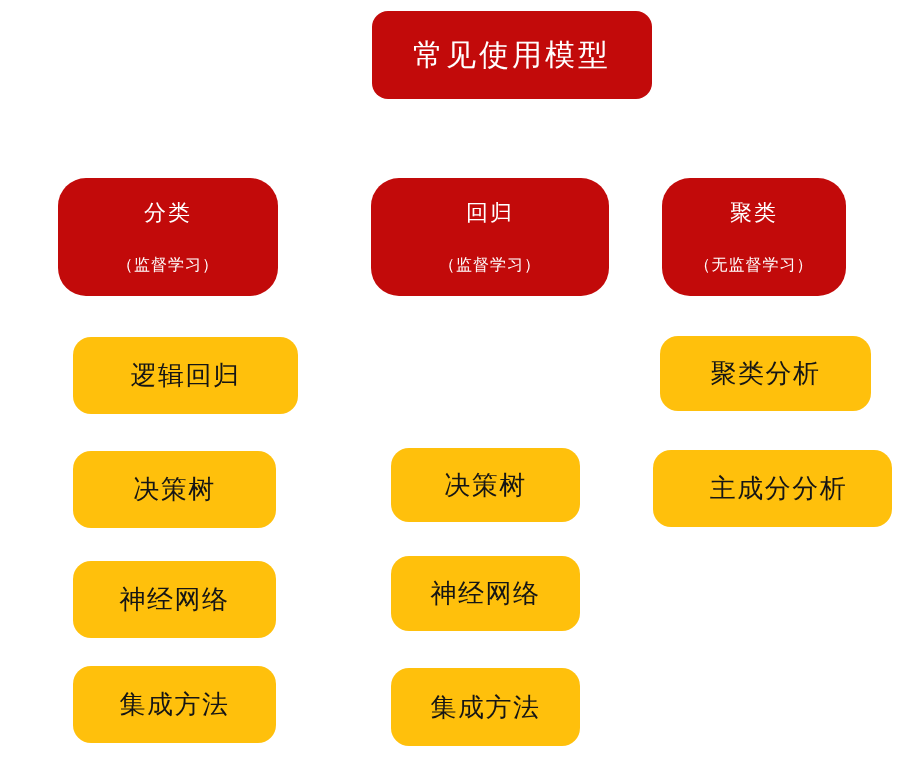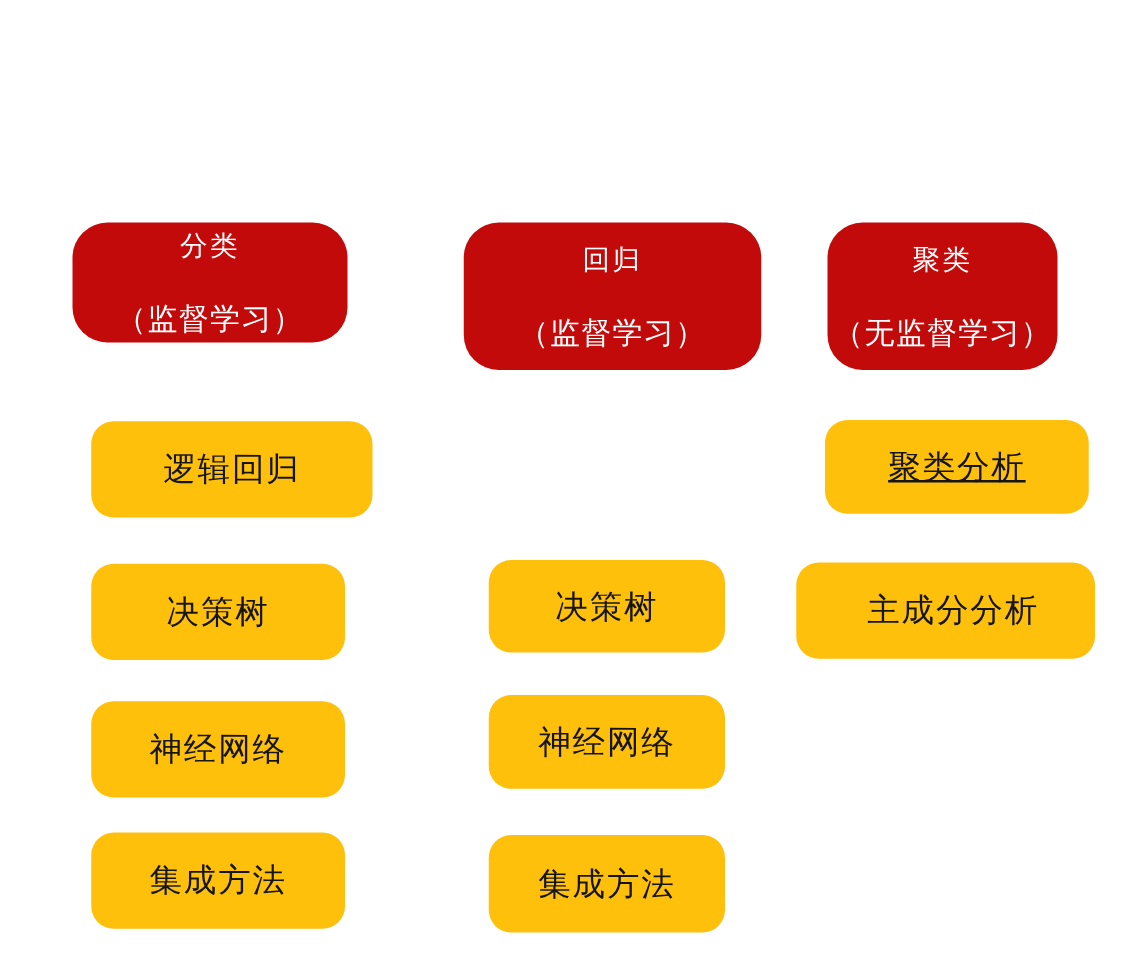--- a/index.html
+++ b/index.html
@@ -43,35 +43,38 @@
   }
   .header-box {
     border-radius: 28px;
     gap: 27px;
   }
   .header-box .line1 {
     font-size: 22px;
     letter-spacing: 2px;
   }
   .header-box .line2 {
-    font-size: 24px;
+    font-size: 16px;
     letter-spacing: 1px;
   }
   .yellow .label {
     font-size: 26px;
     letter-spacing: 1.5px;
   }
 </style>
 </head>
 <body>
 
 <div class="canvas">
 
+  <div class="box red title-box" style="left:372px; top:11px; width:280px; height:88px;">
+    <span class="line1">常见使用模型</span>
+  </div>
 
-  <div class="box red header-box" style="left:58px; top:178px; width:220px; height:96px;">
+  <div class="box red header-box" style="left:58px; top:178px; width:220px; height:118px;">
     <span class="line1">分类</span>
     <span class="line2">（监督学习）</span>
   </div>
 
   <div class="box red header-box" style="left:371px; top:178px; width:238px; height:118px;">
     <span class="line1">回归</span>
     <span class="line2">（监督学习）</span>
   </div>
 
   <div class="box red header-box" style="left:662px; top:178px; width:184px; height:118px;">
@@ -95,20 +98,20 @@
   <div class="box yellow" style="left:391px; top:448px; width:189px; height:74px;">
     <span class="label">决策树</span>
   </div>
   <div class="box yellow" style="left:391px; top:556px; width:189px; height:75px;">
     <span class="label">神经网络</span>
   </div>
   <div class="box yellow" style="left:391px; top:668px; width:189px; height:78px;">
     <span class="label">集成方法</span>
   </div>
 
-  <div class="box yellow" style="left:660px; top:336px; width:211px; height:75px;text-decoration:underline;">
+  <div class="box yellow" style="left:660px; top:336px; width:211px; height:75px;">
     <span class="label">聚类分析</span>
   </div>
-  <div class="box yellow" style="left:637px; top:450px; width:239px; height:77px;padding-left:12px;">
+  <div class="box yellow" style="left:653px; top:450px; width:239px; height:77px;padding-left:12px;">
     <span class="label">主成分分析</span>
   </div>
 
 </div>
 
 </body></html>

